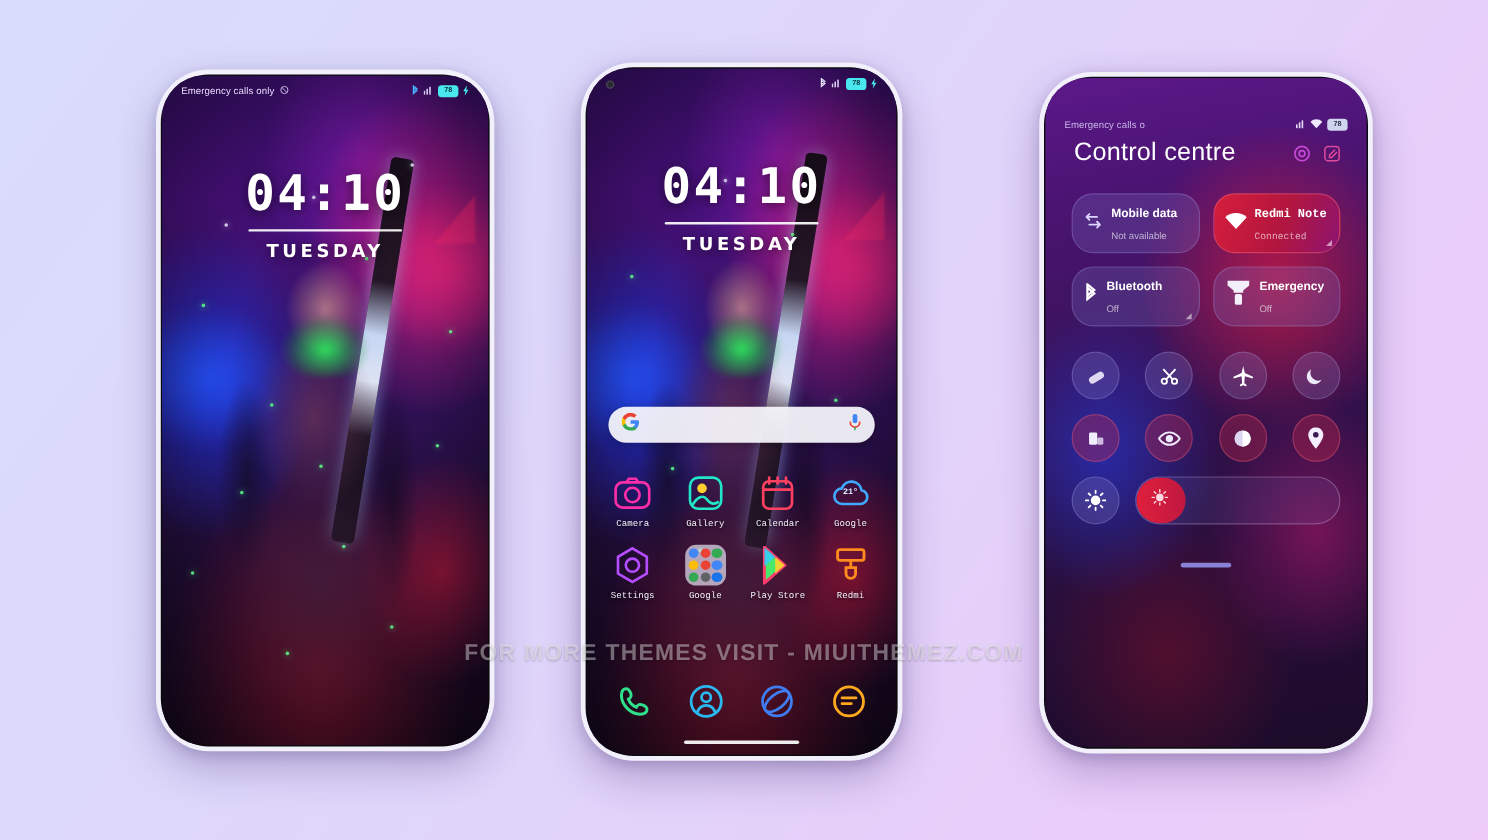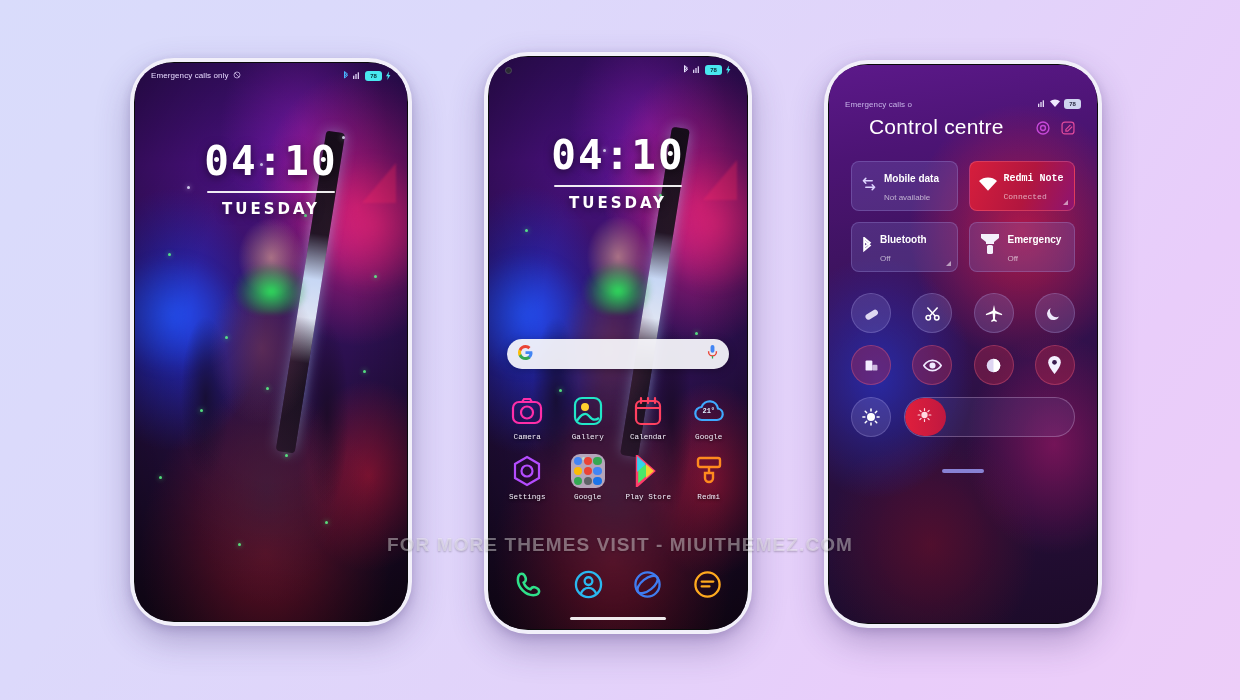--- a/index.html
+++ b/index.html
@@ -11,21 +11,21 @@
   }
 
   
   .phone { position:absolute; border-radius:44px; background:#f2f0fa;
            box-shadow:0 14px 34px rgba(60,40,110,.30), 0 3px 10px rgba(60,40,110,.18); }
   .bezel { position:absolute; inset:4px; border-radius:40px; background:#0a0a0c; }
   .screen { position:absolute; inset:5px; border-radius:35px; overflow:hidden; }
 
   #phone1 { left:130px; top:58px; width:282px; height:568px; }
   #phone2 { left:484px; top:52px; width:268px; height:582px; }
-  #phone3 { left:824px; top:60px; width:278px; height:568px; }
+  #phone3 { left:866px; top:60px; width:278px; height:568px; }
 
   
   .wall { position:absolute; inset:0; }
   .wall .base {
     position:absolute; inset:0;
     background:
       radial-gradient(ellipse 60% 40% at 82% 26%, rgba(232,30,120,.80), transparent 62%),
       radial-gradient(ellipse 55% 38% at 14% 46%, rgba(24,52,230,.82), transparent 62%),
       radial-gradient(ellipse 48% 30% at 62% 12%, rgba(150,30,200,.60), transparent 64%),
       radial-gradient(ellipse 70% 45% at 48% 88%, rgba(150,22,44,.72), transparent 66%),
@@ -128,25 +128,25 @@
   .cc { position:absolute; inset:0;
     background:
       radial-gradient(ellipse 66% 36% at 72% 30%, rgba(215,28,62,.70), transparent 64%),
       radial-gradient(ellipse 56% 34% at 18% 56%, rgba(38,50,190,.72), transparent 64%),
       radial-gradient(ellipse 50% 30% at 84% 68%, rgba(180,26,110,.52), transparent 66%),
       radial-gradient(ellipse 60% 32% at 38% 86%, rgba(110,18,40,.58), transparent 66%),
       linear-gradient(170deg,#5a1a86 0%,#4a1570 16%,#3a1459 38%,#2a1040 62%,#1b0b28 100%);
     filter:saturate(1.05);
   }
   .cc-title { position:absolute; left:24px; top:50px; font-size:21px; color:#fff;
-              font-weight:400; letter-spacing:.2px; z-index:6;margin-left:16px; }
+              font-weight:400; letter-spacing:.2px; z-index:6; }
   .cc-actions { position:absolute; right:22px; top:56px; display:flex; gap:11px; z-index:6; }
   .cc-tiles { position:absolute; left:22px; right:22px; top:96px; z-index:6; }
   .trow { display:flex; gap:11px; margin-bottom:11px; }
-  .tile { flex:1; height:50px; border-radius:8px; display:flex; align-items:center;
+  .tile { flex:1; height:50px; border-radius:18px; display:flex; align-items:center;
           padding:0 9px; gap:7px; position:relative; overflow:hidden; }
   .tile.off { background:rgba(124,120,205,.24); border:1px solid rgba(190,185,255,.22); }
   .tile.on  { background:linear-gradient(110deg,#d61e3c,#b2163f 55%,#8d1470);
               border:1px solid rgba(255,120,150,.35);font-family:Liberation Mono, monospace; }
   .tile .tt { font-size:10px; color:#fff; font-weight:bold; line-height:1.25; }
   .tile .ts { font-size:8px; color:rgba(255,255,255,.62); line-height:1.3; }
   .tile .corner { position:absolute; right:6px; bottom:5px; width:0;height:0;
       border-left:5px solid transparent; border-bottom:5px solid rgba(255,255,255,.55); }
   .toggles { position:absolute; left:22px; right:22px; top:228px; z-index:6; }
   .togrow { display:flex; justify-content:space-between; margin-bottom:12px; }

